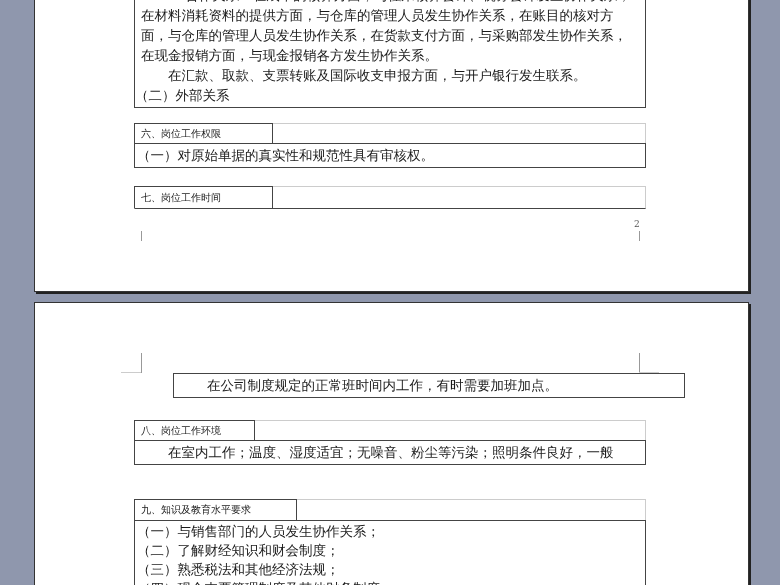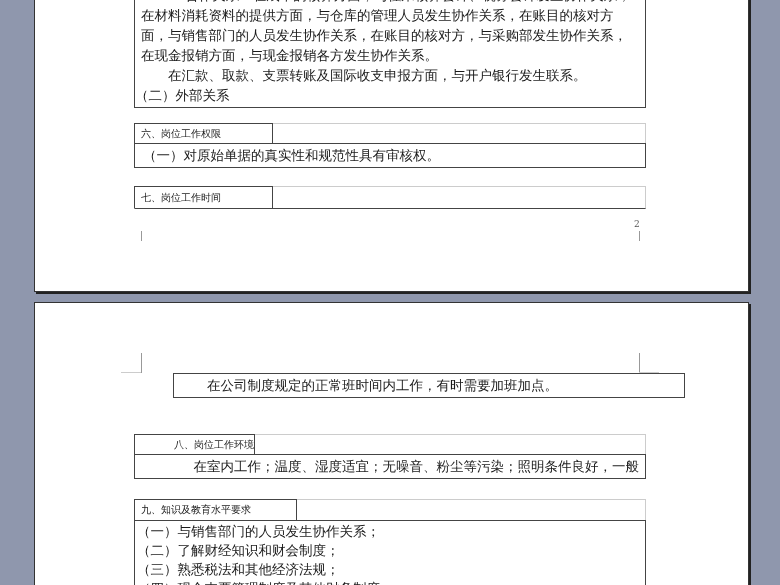--- a/index.html
+++ b/index.html
@@ -23,32 +23,32 @@
 </style>
 </head>
 <body>
 
 <div id="page1" class="page">
 
   <div class="tbl" style="top:0px;">
     <div class="body-cell" style="border-top:none; padding-top:0;">
       <div class="line indent" style="height:20px; margin-top:-6px;">3. 合作关系：在成本的核算方面，与往来核算会计、税务会计发生协作关系，</div>
       <div class="line">在材料消耗资料的提供方面，与仓库的管理人员发生协作关系，在账目的核对方</div>
-      <div class="line">面，与销售部门的人员发生协作关系，在账目的核对方，与采购部发生协作关系，</div>
+      <div class="line">面，与仓库的管理人员发生协作关系，在货款支付方面，与采购部发生协作关系，</div>
       <div class="line">在现金报销方面，与现金报销各方发生协作关系。</div>
       <div class="line indent">在汇款、取款、支票转账及国际收支申报方面，与开户银行发生联系。</div>
       <div class="line" style="margin-left:-6px;">（二）外部关系</div>
     </div>
   </div>
 
   <div class="tbl" style="top:132px;">
     <div class="hdr">
       <div class="hdr-cell" style="width:131px;">六、岗位工作权限</div>
     </div>
-    <div class="body-cell" style="padding-left:8px;">
+    <div class="body-cell" style="padding-left:2px;">
       <div class="line">（一）对原始单据的真实性和规范性具有审核权。</div>
     </div>
   </div>
 
   <div class="tbl" style="top:195px;">
     <div class="hdr" style="border-bottom:1.5px solid #444; height:21px;">
       <div class="hdr-cell" style="width:131px; height:21px; line-height:21px;">七、岗位工作时间</div>
     </div>
   </div>
 
@@ -60,21 +60,21 @@
 <div id="page2" class="page">
   <div class="mark" style="left:106px; top:50px; height:20px;"></div>
   <div class="mark" style="left:604px; top:50px; height:20px;"></div>
   <div class="hmark" style="left:86px; top:69px; width:20px;"></div>
   <div class="hmark" style="left:604px; top:69px; width:20px;"></div>
 
   <div class="tbl" style="top:70px;margin-left:39px;">
     <div class="body-cell indent">在公司制度规定的正常班时间内工作，有时需要加班加点。</div>
   </div>
 
-  <div class="tbl" style="top:131px;text-align:right;">
+  <div class="tbl" style="top:117px;">
     <div class="hdr">
       <div class="hdr-cell" style="width:113px;">八、岗位工作环境</div>
     </div>
     <div class="body-cell">
       <div class="line indent">在室内工作；温度、湿度适宜；无噪音、粉尘等污染；照明条件良好，一般</div>
     </div>
   </div>
 
   <div class="tbl" style="top:196px;">
     <div class="hdr" style="height:20px;">

